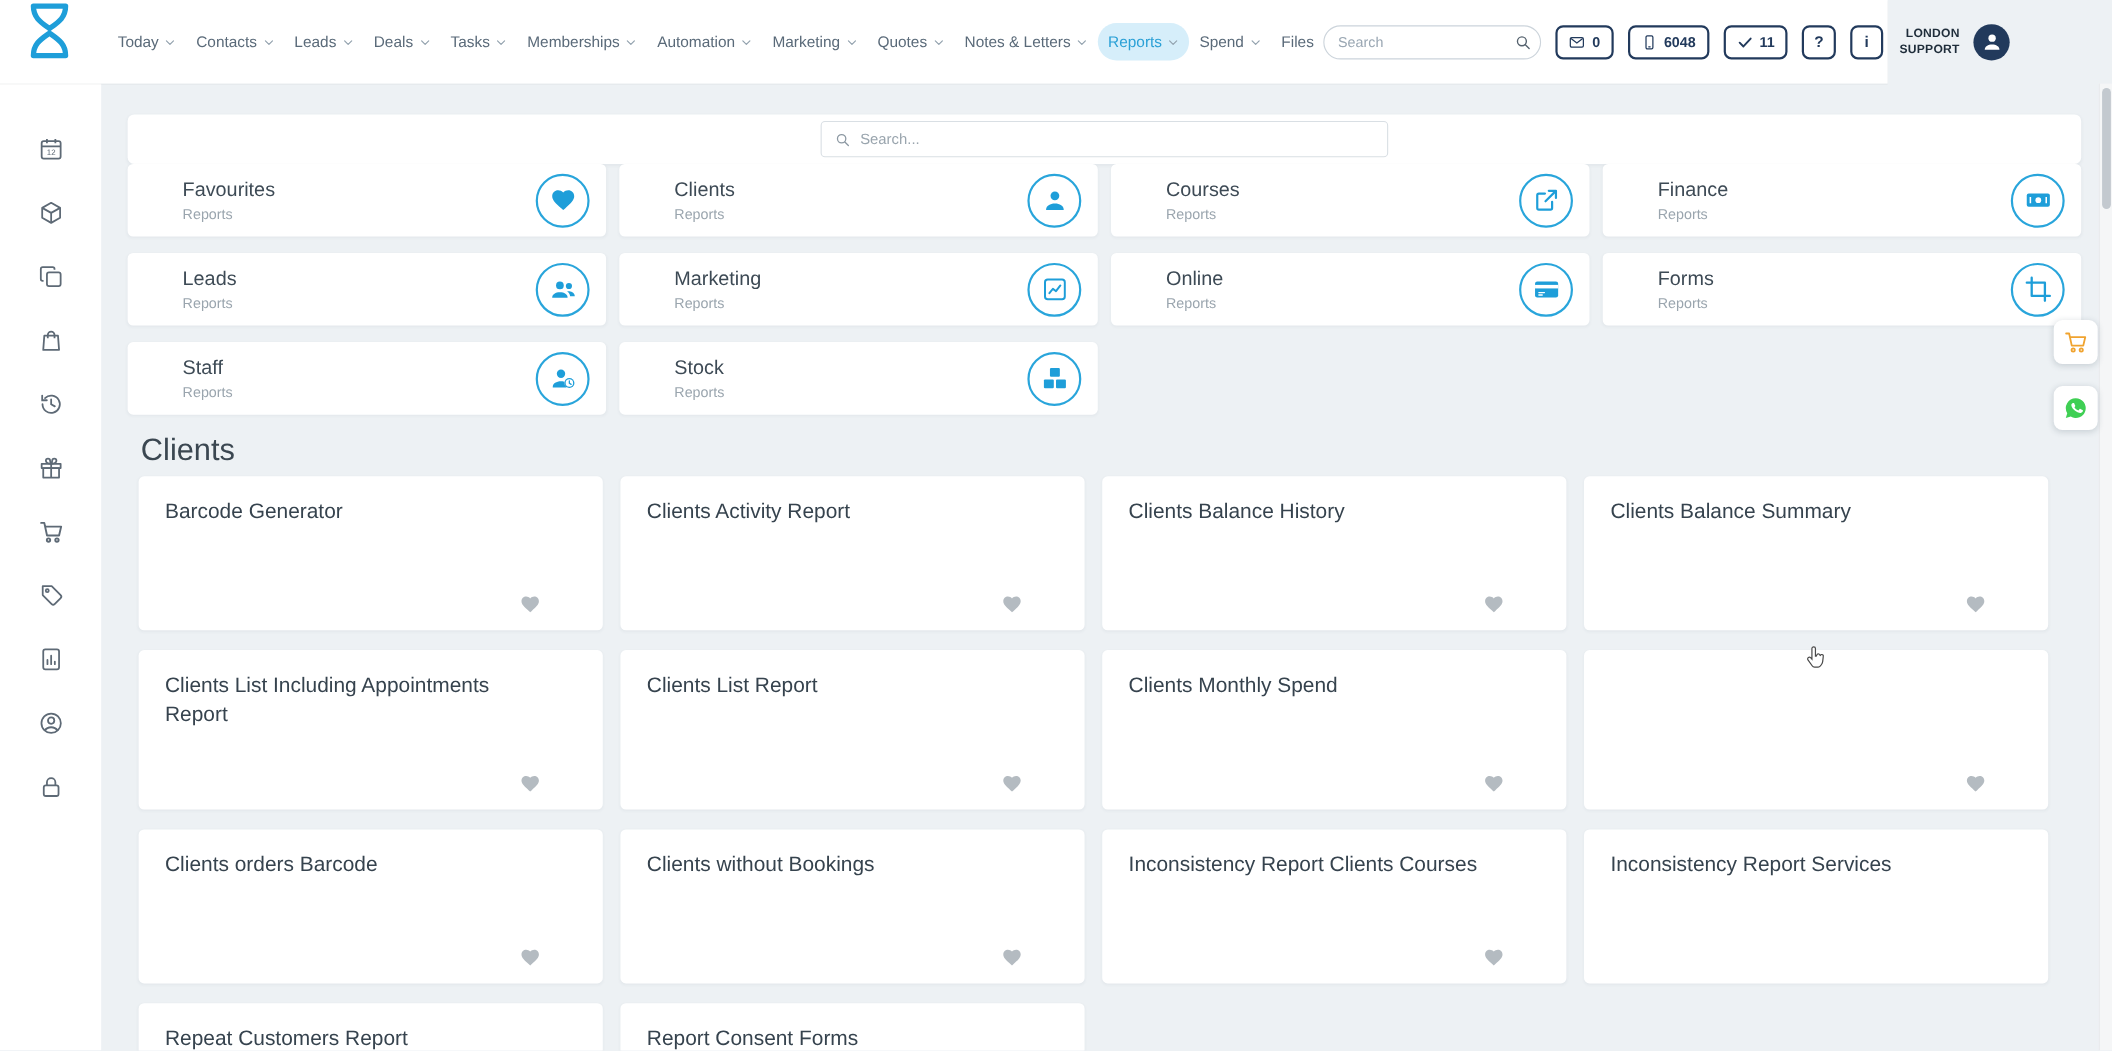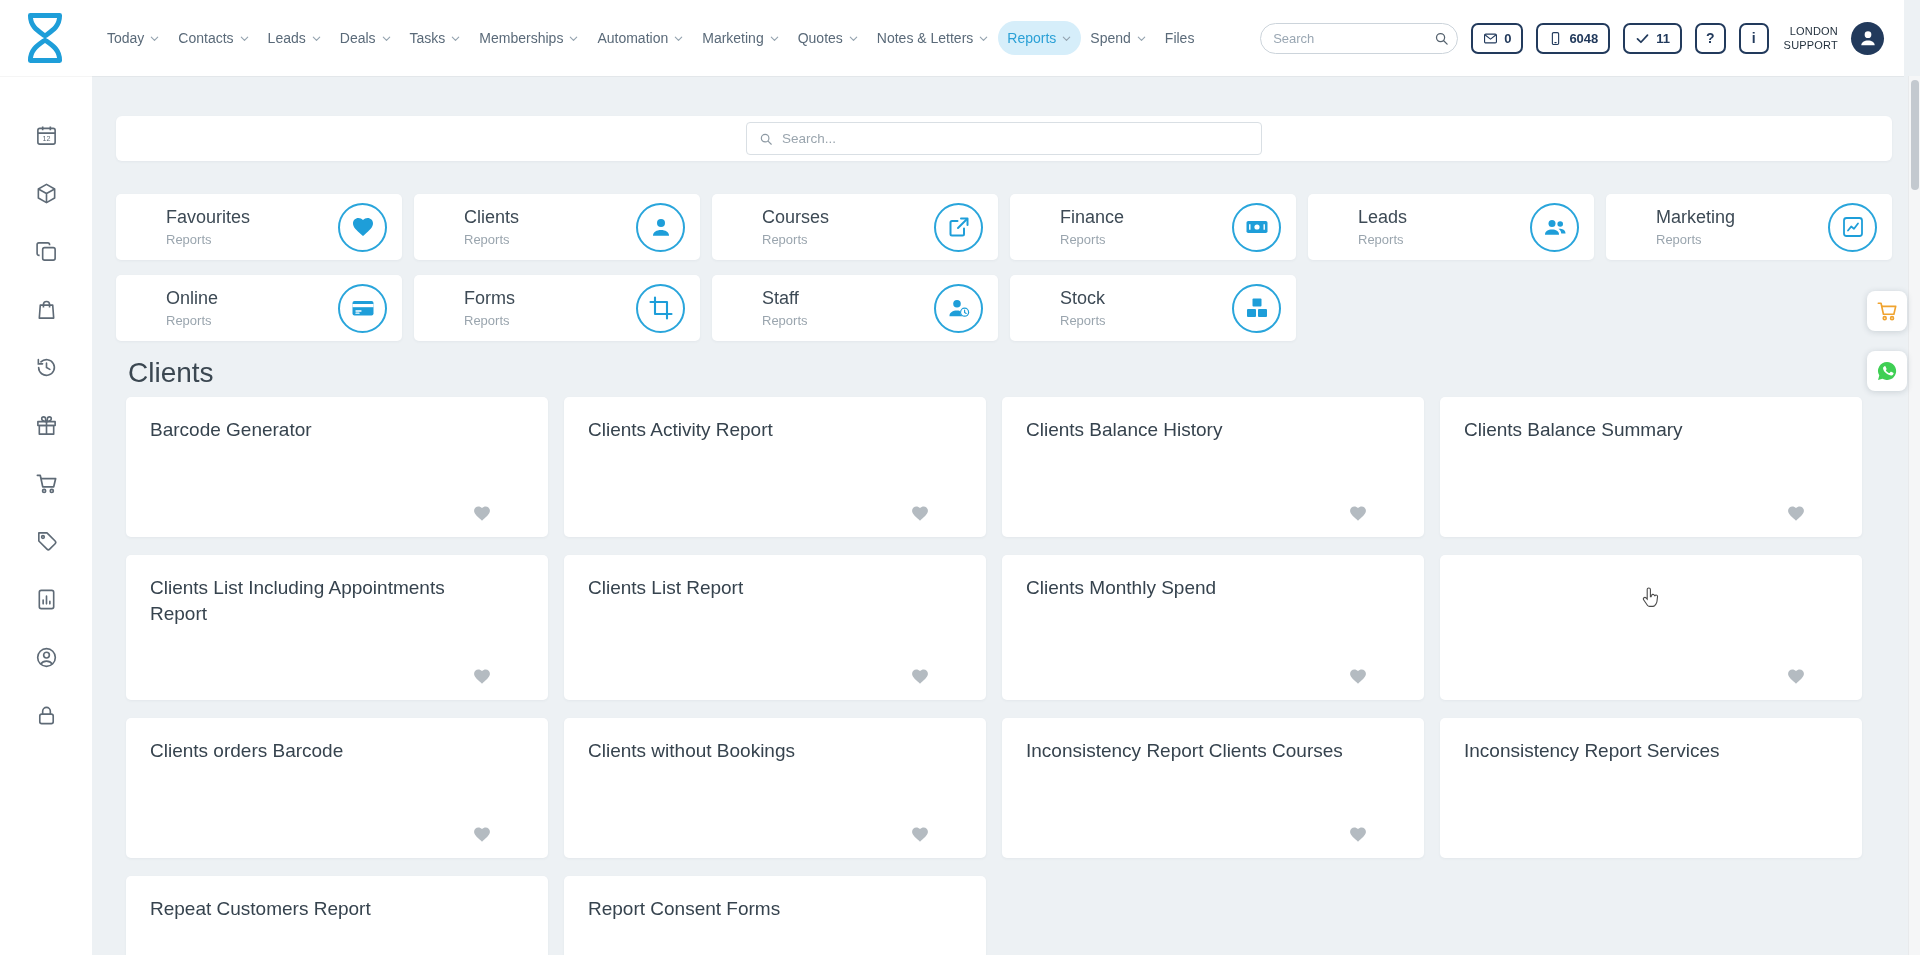--- a/index.html
+++ b/index.html
@@ -1,60 +1,60 @@
 <!DOCTYPE html>
 <html style="--primary: #1e9ed9; --navy: #223a5c; --heart-gray: #b4bbc1; --cart-orange: #f0a32f; --whatsapp-green: #3fcf54;"><head>
 <meta charset="utf-8">
 <style>
   *{box-sizing:border-box;margin:0;padding:0}
   html,body{width:1920px;height:955px;overflow:hidden}
   body{font-family:"Liberation Sans",sans-serif;background:#edf1f4;position:relative}
   svg{display:block}
 
   
-  header{position:absolute;top:0;left:0;width:1904px;height:76px;background:#fff;display:flex;align-items:center;padding:0 20px 0 22px;z-index:20;box-shadow:0 1px 0 rgba(0,0,0,.04)}
+  header{position:absolute;top:0;left:0;width:1716px;height:76px;background:#fff;display:flex;padding:0 20px 0 22px;z-index:20;box-shadow:0 1px 0 rgba(0,0,0,.04)}
   .logo{width:46px;height:56px;flex:none;cursor:pointer}
   .logo svg{width:100%;height:100%}
   nav{display:flex;align-items:center;margin-left:30px;flex:none}
   .nav-item{display:flex;align-items:center;padding:9px 9px;border-radius:17px;color:#5a6a79;font-size:14px;cursor:pointer;white-space:nowrap}
   .nav-item .chev{width:11px;height:11px;margin-left:5px;color:#93a2ae;display:inline-flex}
   .nav-item .chev svg{width:11px;height:11px}
   .nav-item.active{background:#d6eefa;color:#2aa0d6}
   .header-right{margin-left:auto;display:flex;align-items:center;gap:13px}
   .hsearch{width:198px;height:31px;border:1px solid #ccd4db;border-radius:16px;display:flex;align-items:center;overflow:hidden;background:#fff}
   .hsearch input{flex:1;min-width:0;border:0;outline:0;padding:0 12px;font-size:13px;color:#41505d;font-family:inherit;background:transparent}
   .hsearch input::placeholder{color:#9aa7b3}
   .hsearch-btn{width:32px;height:31px;display:flex;align-items:center;justify-content:center;color:#55626e;cursor:pointer}
   .hsearch-btn svg{width:15px;height:15px}
   .badge{display:flex;align-items:center;gap:6px;height:31px;padding:0 10px;border:2px solid var(--navy,#223a5c);border-radius:7px;color:var(--navy,#223a5c);cursor:pointer;background:#fff}
   .badge [data-icon-item]{width:15px;height:15px;display:inline-flex}
   .badge svg{width:15px;height:15px}
   .badge-count{font-size:13px;font-weight:700}
   .badges{display:flex;align-items:center;gap:13px}
   .sq-btn{min-width:30px;height:31px;padding:0 9px;border:2px solid var(--navy,#223a5c);border-radius:7px;color:var(--navy,#223a5c);display:flex;align-items:center;justify-content:center;font-size:14px;font-weight:700;cursor:pointer;background:#fff}
-  .user-name{text-align:right;font-size:11px;font-weight:400;color:#1f2d3a;line-height:1.3;margin-left:2px;letter-spacing:.2px}
+  .user-name{text-align:right;font-size:11px;font-weight:700;color:#1f2d3a;line-height:1.3;margin-left:2px;letter-spacing:.2px}
   .avatar{width:33px;height:33px;border-radius:50%;background:var(--navy,#223a5c);color:#fff;display:flex;align-items:center;justify-content:center;cursor:pointer;flex:none}
   .avatar svg{width:20px;height:20px}
 
   
   aside{position:absolute;top:76px;left:0;width:92px;bottom:0;background:#fff;display:flex;flex-direction:column;align-items:center;padding-top:30px;z-index:10}
   .side-item{width:58px;height:58px;display:flex;align-items:center;justify-content:center;color:#5e6a76;cursor:pointer}
   .side-item [data-icon-item]{width:23px;height:23px;display:inline-flex}
   .side-item svg{width:23px;height:23px}
 
   
-  main{position:absolute;left:92px;top:76px;right:0;bottom:0;padding:40px 28px 0 24px;overflow:hidden}
+  main{position:absolute;left:92px;top:76px;right:0;bottom:0;padding:28px 28px 0 24px;overflow:hidden}
   .content-search{background:#fff;border-radius:6px;height:45px;display:flex;align-items:center;justify-content:center;box-shadow:0 1px 3px rgba(40,60,80,.05)}
   .cs-inner{width:516px;height:33px;border:1px solid #d9dfe4;border-radius:4px;display:flex;align-items:center;padding:0 12px;gap:9px;background:#fff}
   .cs-icon{width:14px;height:14px;color:#8d99a3;display:inline-flex}
   .cs-icon svg{width:14px;height:14px}
   .cs-inner input{flex:1;border:0;outline:0;font-size:13.5px;font-family:inherit;color:#44525f}
   .cs-inner input::placeholder{color:#9aa5ae}
 
-  .cat-grid{margin-top:33px;display:grid;grid-template-columns:repeat(6,1fr);gap:15px 12px}
+  .cat-grid{display:grid;grid-template-columns:repeat(4,1fr);gap:15px 12px}
   .cat-card{background:#fff;border-radius:5px;height:66px;display:flex;align-items:center;padding:0 15px 0 50px;box-shadow:0 1px 3px rgba(40,60,80,.05);cursor:pointer}
   .cat-title{font-size:18px;color:#3d4a55;margin-bottom:4px}
   .cat-sub{font-size:13px;color:#9aa5ae}
   .cat-circle{margin-left:auto;width:49px;height:49px;border:2px solid #29a5db;border-radius:50%;display:flex;align-items:center;justify-content:center;color:var(--primary,#1e9ed9);flex:none}
   .cat-circle [data-icon-item]{width:24px;height:24px;display:inline-flex}
   .cat-circle svg{width:24px;height:24px}
 
   .section-title{margin:16px 0 8px 12px;font-size:28px;font-weight:400;color:#3b4751}
   .report-grid{display:grid;grid-template-columns:repeat(4,1fr);gap:18px 16px;margin:0 30px 0 10px}
   .report-card{background:#fff;border-radius:5px;padding:20px 24px 14px;min-height:140px;display:flex;flex-direction:column;box-shadow:0 1px 3px rgba(40,60,80,.05);cursor:pointer}

